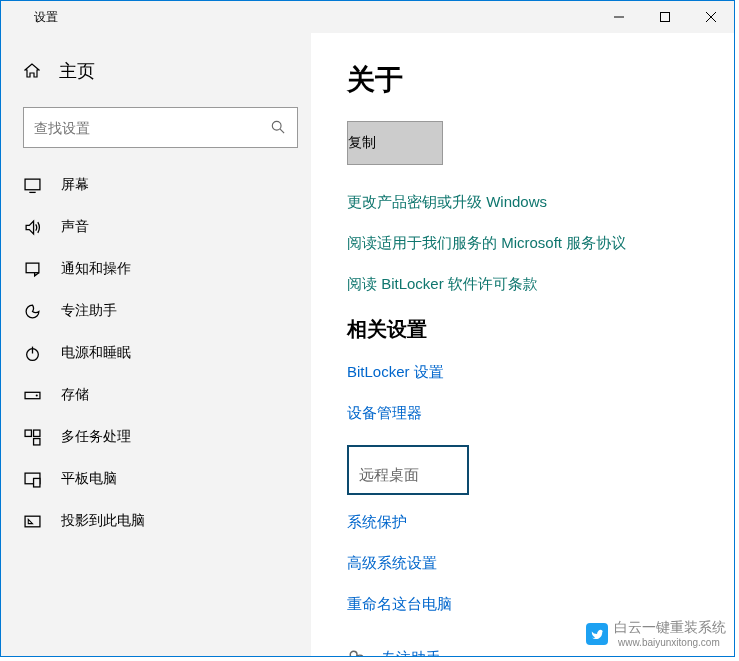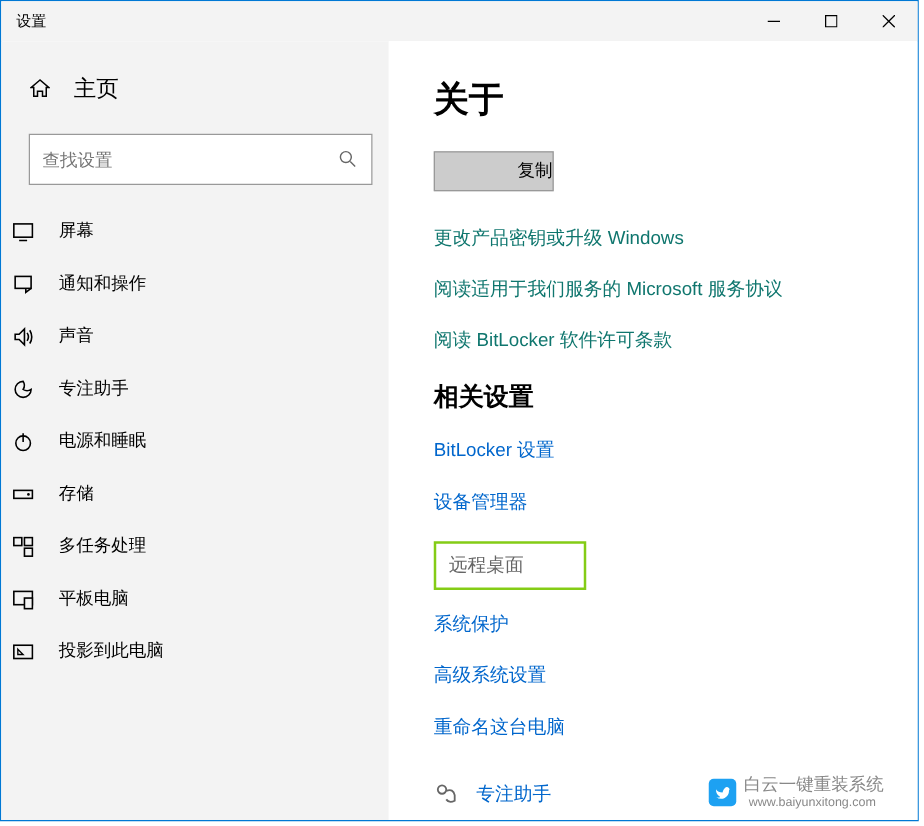--- a/index.html
+++ b/index.html
@@ -1,20 +1,20 @@
 <!DOCTYPE html>
 <html><head>
   <meta charset="utf-8">
   <style>
     * { margin: 0; padding: 0; box-sizing: border-box; font-family: "Microsoft YaHei", "Segoe UI", sans-serif; }
     body { width: 739px; height: 661px; background: #fff; overflow: hidden; position: relative; }
     .window { width: 735px; height: 657px; border: 1px solid #0078d4; position: relative; background: #fff; }
     
     
-    .titlebar { height: 32px; display: flex; align-items: center; background: #f3f3f3; }
+    .titlebar { height: 32px; display: flex; align-items: center; background: #f3f3f3; padding-left: 21px; }
     .titlebar-title { font-size: 12px; color: #000; padding-left: 12px; flex: 1; }
     .window-controls { display: flex; }
     .win-btn { width: 46px; height: 32px; display: flex; align-items: center; justify-content: center; color: #000; font-size: 11px; }
     .win-btn svg { width: 10px; height: 10px; }
     
     
     .content { display: flex; height: calc(100% - 32px); }
     .sidebar { width: 310px; background: #f3f3f3; padding-top: 18px; }
     .main { flex: 1; background: #fff; padding: 28px 0 0 36px; overflow: hidden; }
     
@@ -26,39 +26,39 @@
     
     .search-wrap { padding: 0 22px; margin-bottom: 16px; }
     .search-box { width: 275px; height: 41px; border: 1px solid #999; background: #fff; display: flex; align-items: center; padding: 16px 10px; }
     .search-box input { border: none; outline: none; flex: 1; font-size: 14px; color: #666; background: transparent; }
     .search-box .search-icon { width: 16px; height: 16px; color: #666; }
     
     
     .section-header { padding: 4px 22px 14px; font-size: 14px; font-weight: bold; color: #000; }
     
     
-    .nav-item { display: flex; padding: 12px 8px; cursor: default; }
+    .nav-item { display: flex; padding: 12px 22px; cursor: default; }
     .nav-item .icon { width: 18px; height: 18px; margin-right: 20px; display: flex; align-items: center; justify-content: center; color: #000; }
     .nav-item span.label { font-size: 14px; color: #000; }
     
     
     .page-title { font-size: 28px; font-weight: 600; color: #000; margin-bottom: 22px; }
-    .copy-btn { width: 96px; height: 32px; background: #ccc; border: 1px solid #999; font-size: 14px; color: #000; display: flex; align-items: center; justify-content: flex-end; margin-bottom: 28px; }
+    .copy-btn { width: 96px; height: 44px; background: #ccc; border: 1px solid #999; font-size: 14px; color: #000; display: flex; align-items: center; justify-content: flex-start; margin-bottom: 28px; }
     .link { color: #0f766e; font-size: 15px; margin-bottom: 22px; display: block; }
     .section-title { font-size: 20px; font-weight: 600; color: #000; margin-top: 14px; margin-bottom: 20px; }
     .related-link { color: #0066cc; font-size: 15px; margin-bottom: 22px; display: block; }
     .related-text { color: #666; font-size: 15px; margin-bottom: 22px; display: block; }
-    .highlight-box { border: 2px solid #84cc16; padding: 8px 48px 8px 10px; display: inline-block; margin-bottom: 18px; text-align: center; }
+    .highlight-box { border: 2px solid #0c4a6e; padding: 19px 48px 8px 10px; display: inline-block; margin-bottom: 18px; text-align: center; }
     
     .help-item { display: flex; align-items: center; margin-bottom: 16px; }
     .help-item .icon { width: 20px; height: 20px; margin-right: 14px; display: flex; align-items: center; justify-content: center; color: #666; }
     .help-item span.label { color: #0066cc; font-size: 15px; }
     
     
-    .watermark { position: absolute; bottom: 8px; right: 27px; display: flex; align-items: center; }
+    .watermark { position: absolute; bottom: 8px; right: 8px; display: flex; align-items: center; }
     .watermark-icon { width: 22px; height: 22px; background: #1da1f2; border-radius: 4px; display: flex; align-items: center; justify-content: center; margin-right: 6px; }
     .watermark-text { color: #888; font-size: 14px; }
     .watermark-sub { color: #888; font-size: 10px; margin-left: 4px; }
   </style>
 </head>
 <body>
 
 <div class="window">
 
   <div class="titlebar">
@@ -115,36 +115,36 @@
               <rect x="1" y="2" width="14" height="10" fill="none" stroke="#000" stroke-width="1.2"></rect>
               <line x1="5" y1="14.5" x2="11" y2="14.5" stroke="#000" stroke-width="1.2"></line>
             </svg>
         </span>
         <span class="label">屏幕</span>
       </div>
 
       <div class="nav-item">
         <span class="icon">
           <svg width="17" height="17" viewBox="0 0 16 16">
-              <rect x="2" y="2" width="12" height="9" fill="none" stroke="#000" stroke-width="1.2"></rect>
-              <path d="M10 11 L10 14 L14 11" fill="none" stroke="#000" stroke-width="1.2"></path>
-            </svg>
-        </span>
-        <span class="label">通知和操作</span>
-      </div>
-
-      <div class="nav-item">
-        <span class="icon">
-          <svg width="17" height="17" viewBox="0 0 16 16">
               <path d="M2 6 L5 6 L9 2 L9 14 L5 10 L2 10 Z" fill="none" stroke="#000" stroke-width="1.2"></path>
               <path d="M11 5 Q13 8 11 11" fill="none" stroke="#000" stroke-width="1.2"></path>
               <path d="M13 3 Q16 8 13 13" fill="none" stroke="#000" stroke-width="1.2"></path>
             </svg>
         </span>
         <span class="label">声音</span>
+      </div>
+
+      <div class="nav-item">
+        <span class="icon">
+          <svg width="17" height="17" viewBox="0 0 16 16">
+              <rect x="2" y="2" width="12" height="9" fill="none" stroke="#000" stroke-width="1.2"></rect>
+              <path d="M10 11 L10 14 L14 11" fill="none" stroke="#000" stroke-width="1.2"></path>
+            </svg>
+        </span>
+        <span class="label">通知和操作</span>
       </div>
 
       <div class="nav-item">
         <span class="icon">
           <svg width="17" height="17" viewBox="0 0 16 16">
               <path d="M 8 2 A 6 6 0 1 0 14 8 Q 11 10 8 8 Q 10 5 8 2 Z" fill="none" stroke="#000" stroke-width="1.2"></path>
             </svg>
         </span>
         <span class="label">专注助手</span>
       </div>

